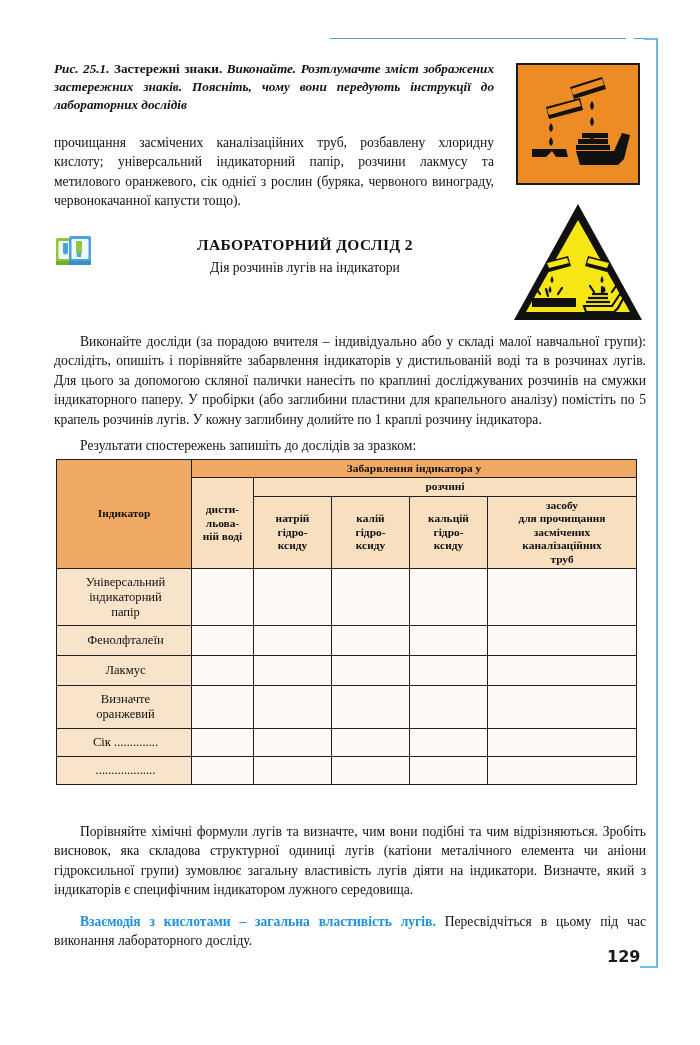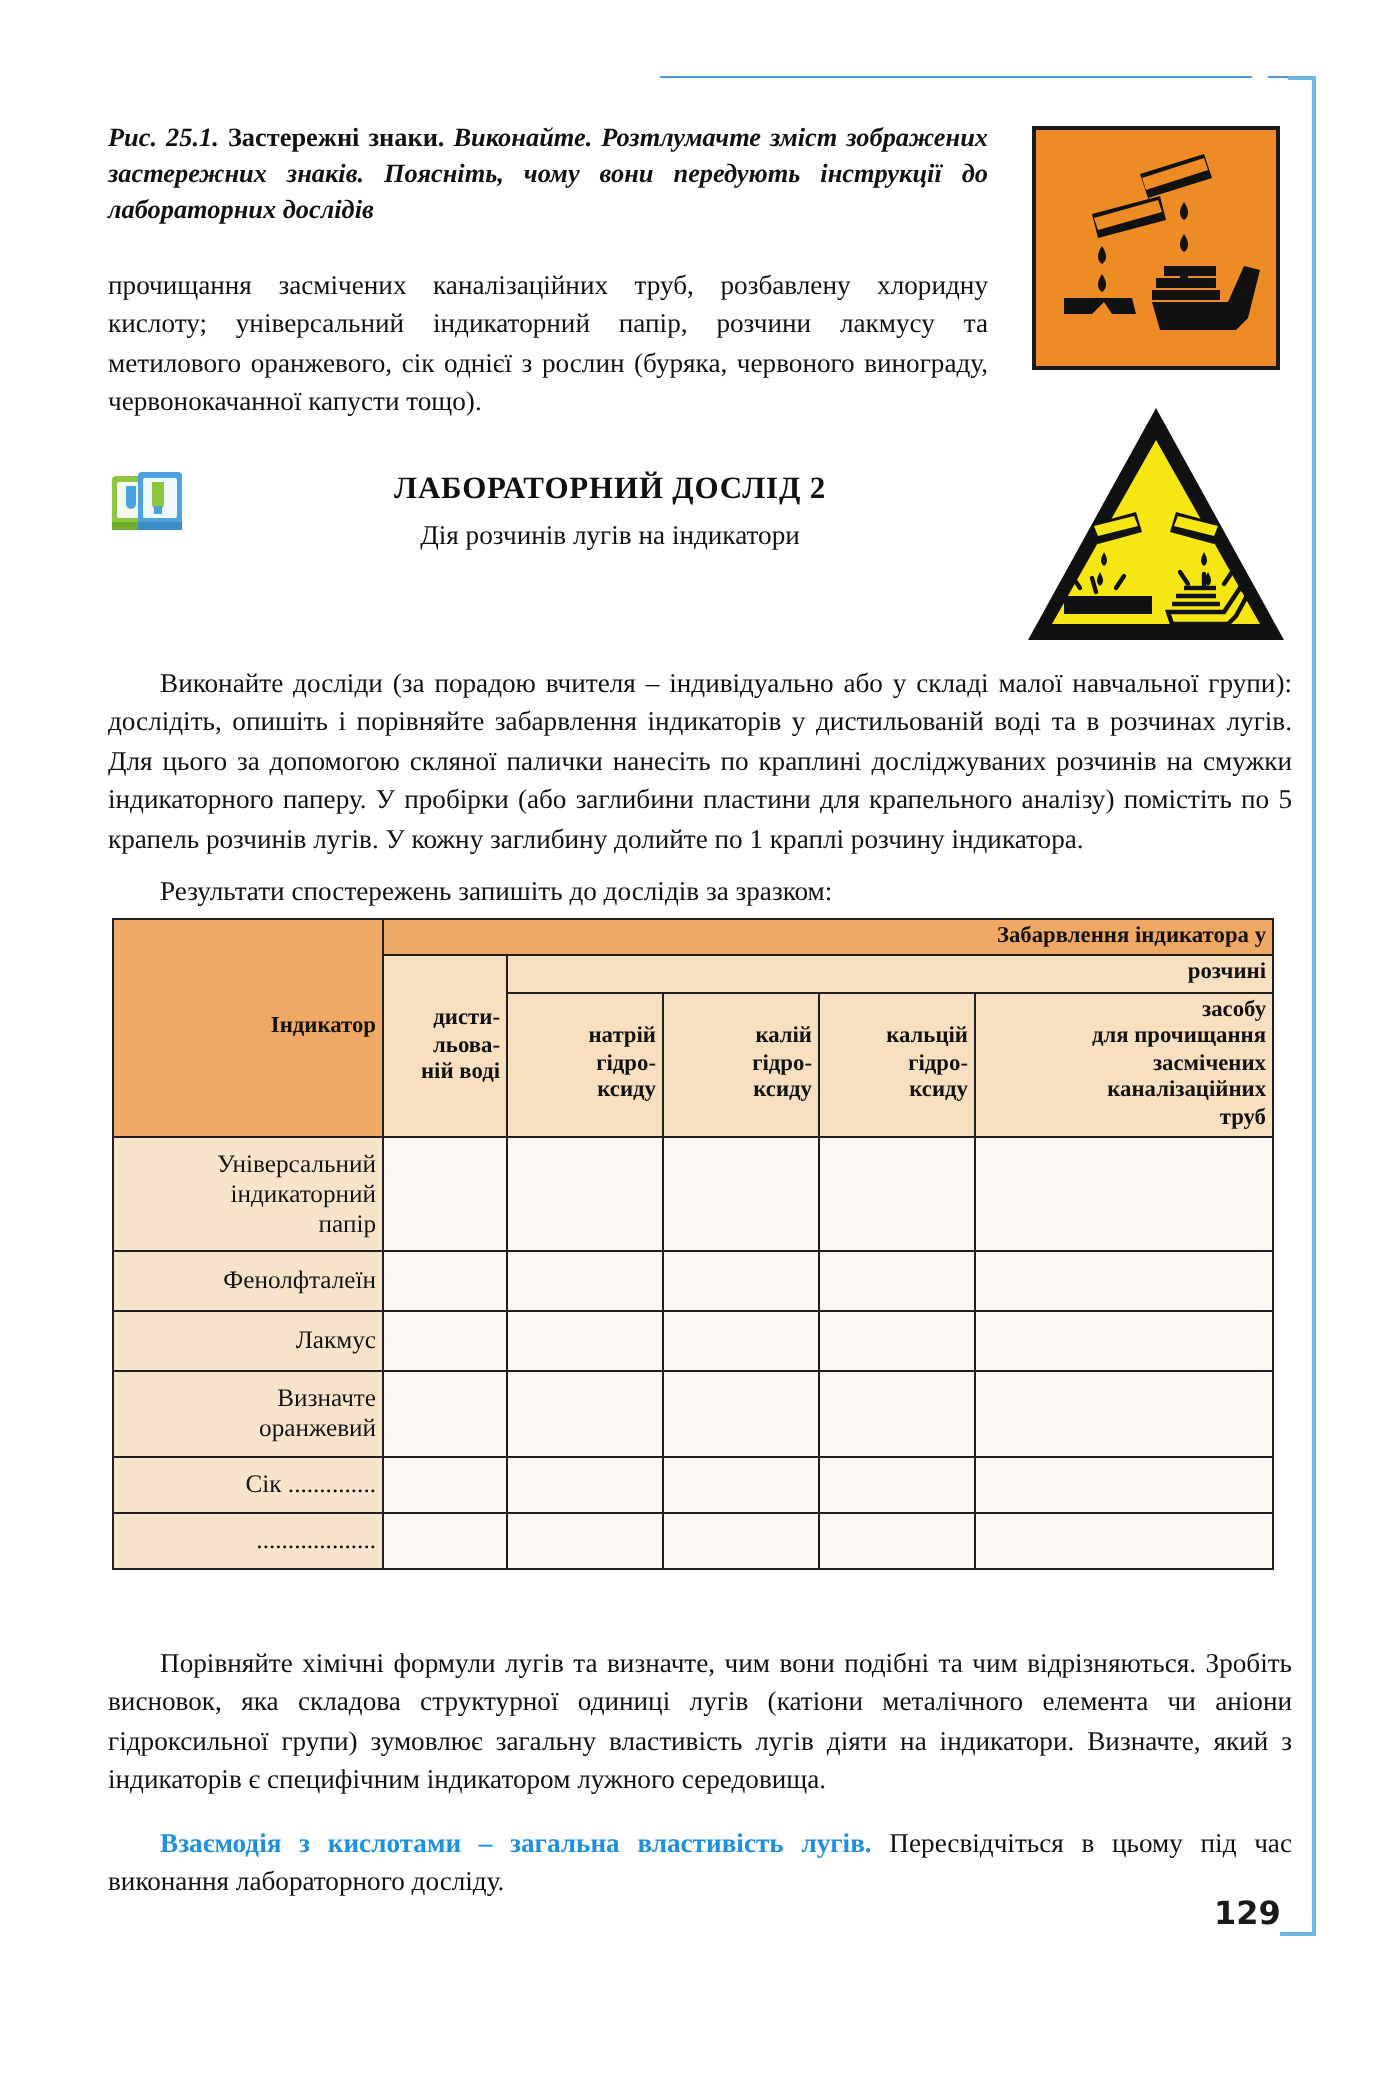--- a/index.html
+++ b/index.html
@@ -160,21 +160,21 @@
     width: 100%;
     table-layout: fixed;
   }
   table.obs td {
     border: 1.6px solid #231f20;
     font-size: 11.4px;
     font-weight: bold;
     line-height: 1.18;
     padding: 2px 3px;
     vertical-align: middle;
-    text-align: right;
+    text-align: center;
     background: #fdf9f4;
   }
   .h-dark  { background: #efa965 !important; }
   .h-light { background: #f7dfc0 !important; }
   .rowlab  { background: #f8e4ca !important; text-align: left;
              font-weight: normal !important; font-size: 12.6px !important;
              padding-left: 6px !important; line-height: 1.2; }
   .cell-blank { background: #fdf9f4 !important; }
 
   

